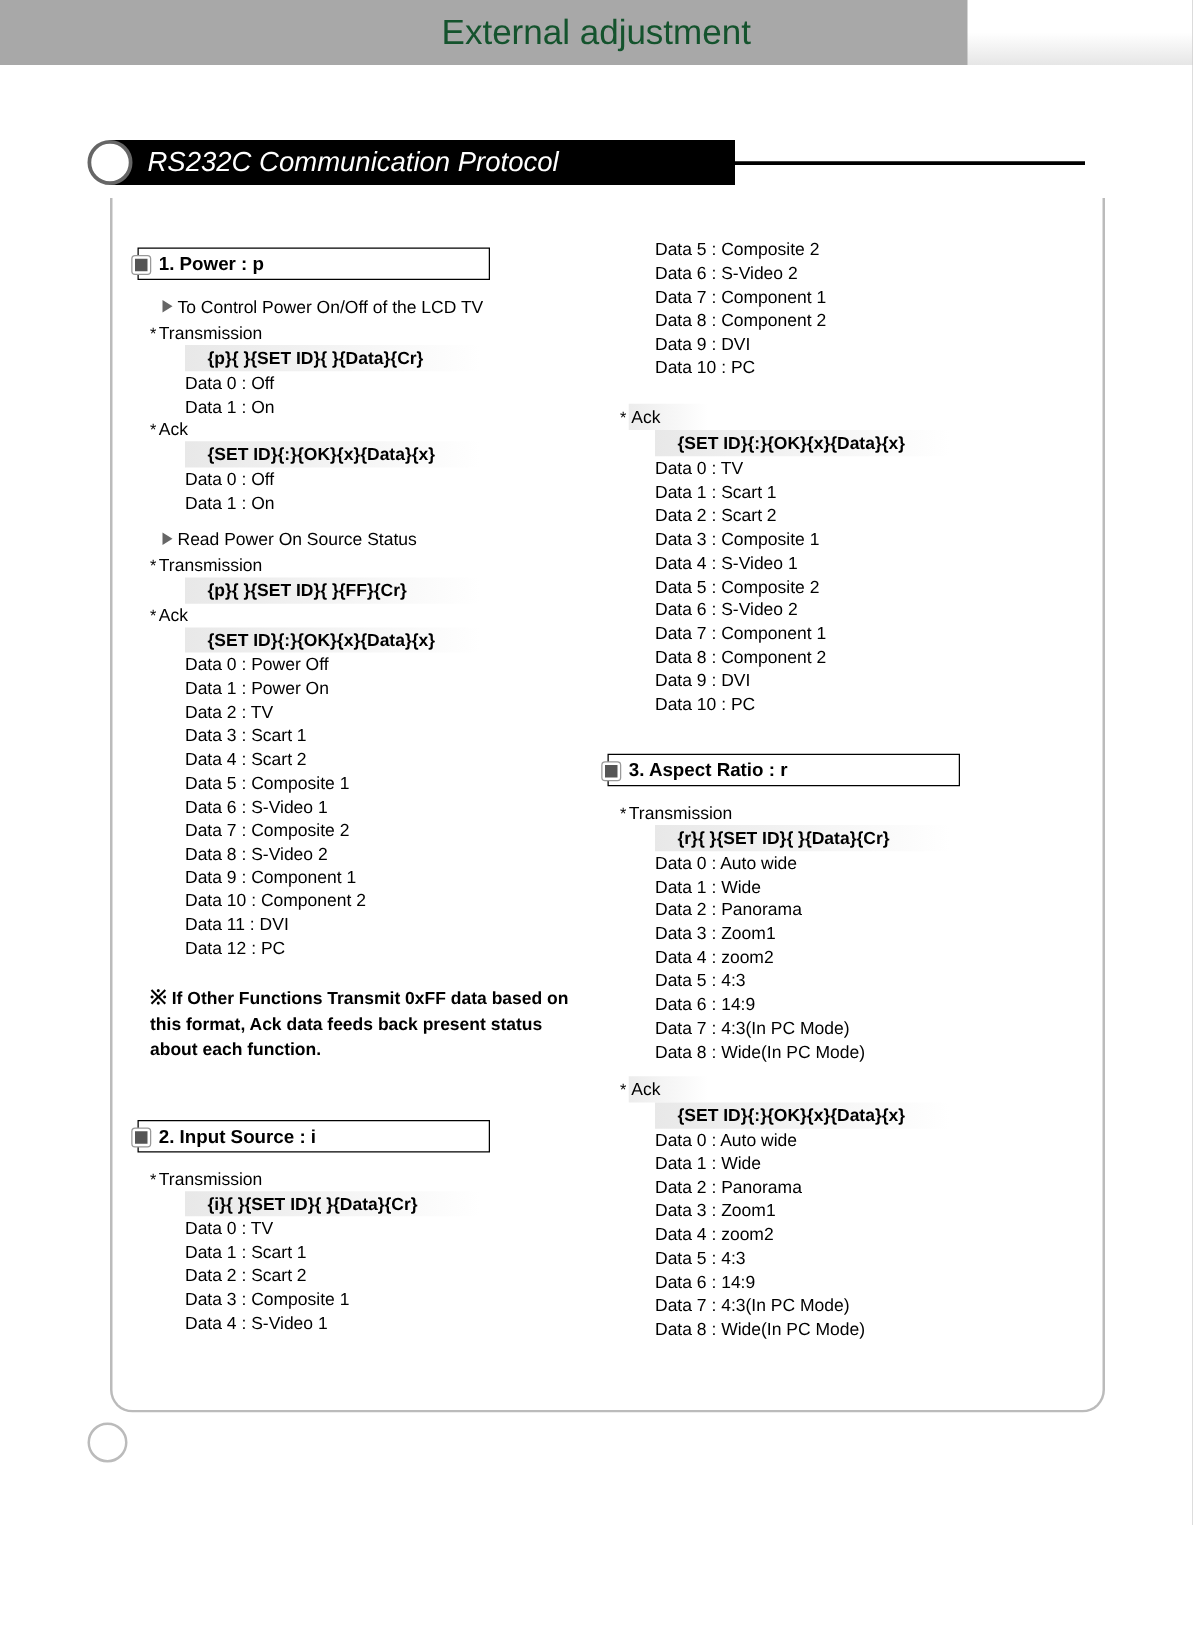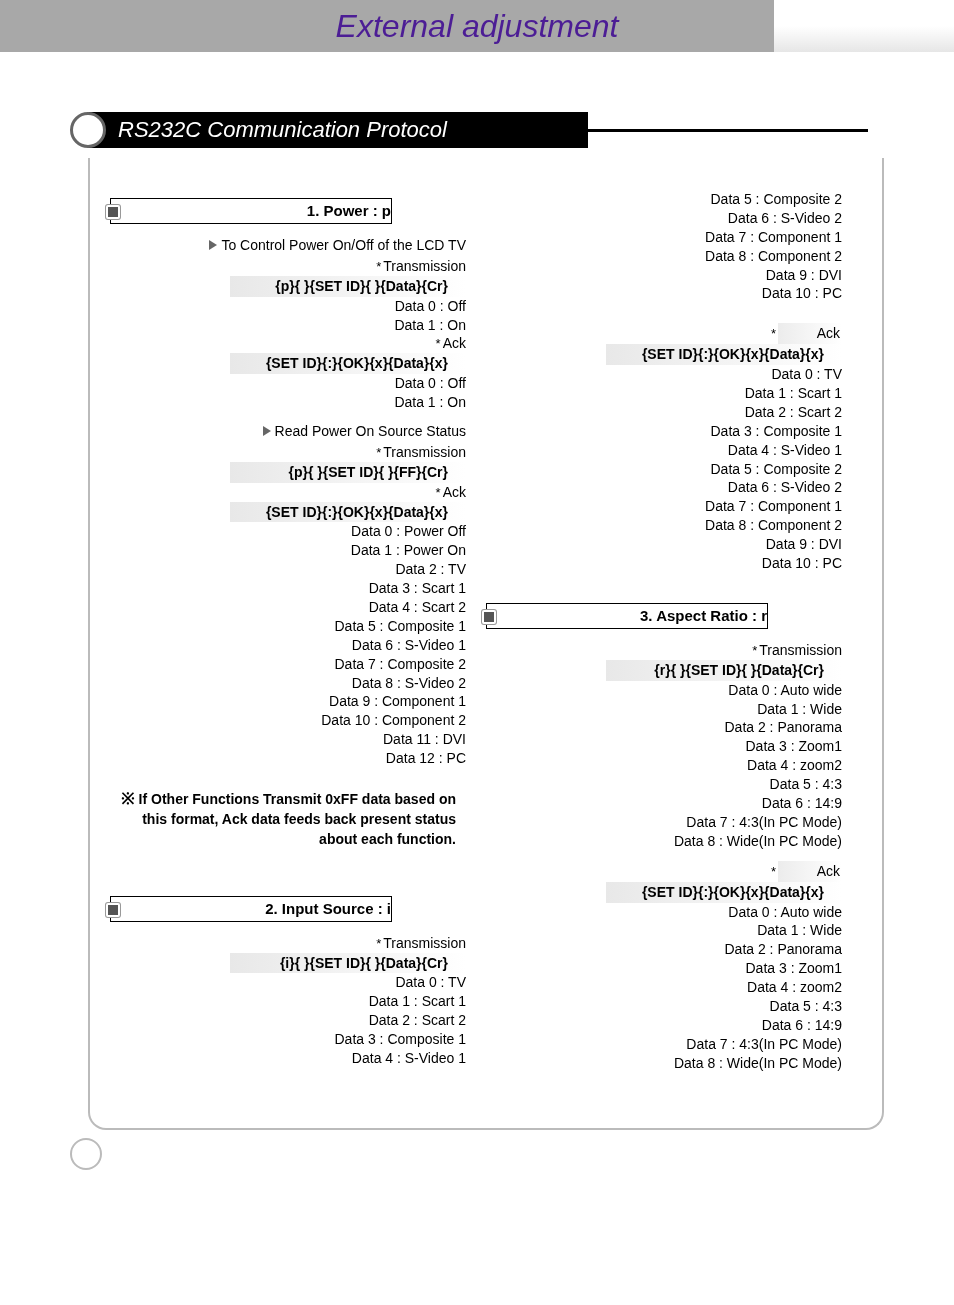--- a/index.html
+++ b/index.html
@@ -13,24 +13,23 @@
   }
   .header-band {
     height: 52px;
     background: #a8a8a8;
     position: relative;
     display: flex;
     align-items: center;
     justify-content: center;
   }
   .header-band .title {
-    color: #4c1d95;
-    font-size: 32px;
+    color: #14532d;
+    font-size: 28px;
     font-weight: normal;
-    font-style: italic;
   }
   .header-band .after-notch {
     position: absolute;
     right: 0;
     top: 0;
     width: 180px;
     height: 52px;
     background: linear-gradient(to bottom, #fff 50%, #e6e6e6);
   }
 
@@ -80,21 +79,20 @@
 
   .content-area {
     border-left: 2px solid #bbb;
     border-bottom: 2px solid #bbb;
     border-right: 2px solid #bbb;
     border-bottom-left-radius: 18px;
     border-bottom-right-radius: 18px;
     padding: 30px 0 40px 0;
     margin: -30px 0 0 18px;
     min-height: 900px;
-    text-align: right;
   }
 
   .columns {
     display: flex;
     padding: 10px 20px 0 20px;
   }
   .col {
     width: 50%;
     padding: 0 20px 0 0;
     box-sizing: border-box;

